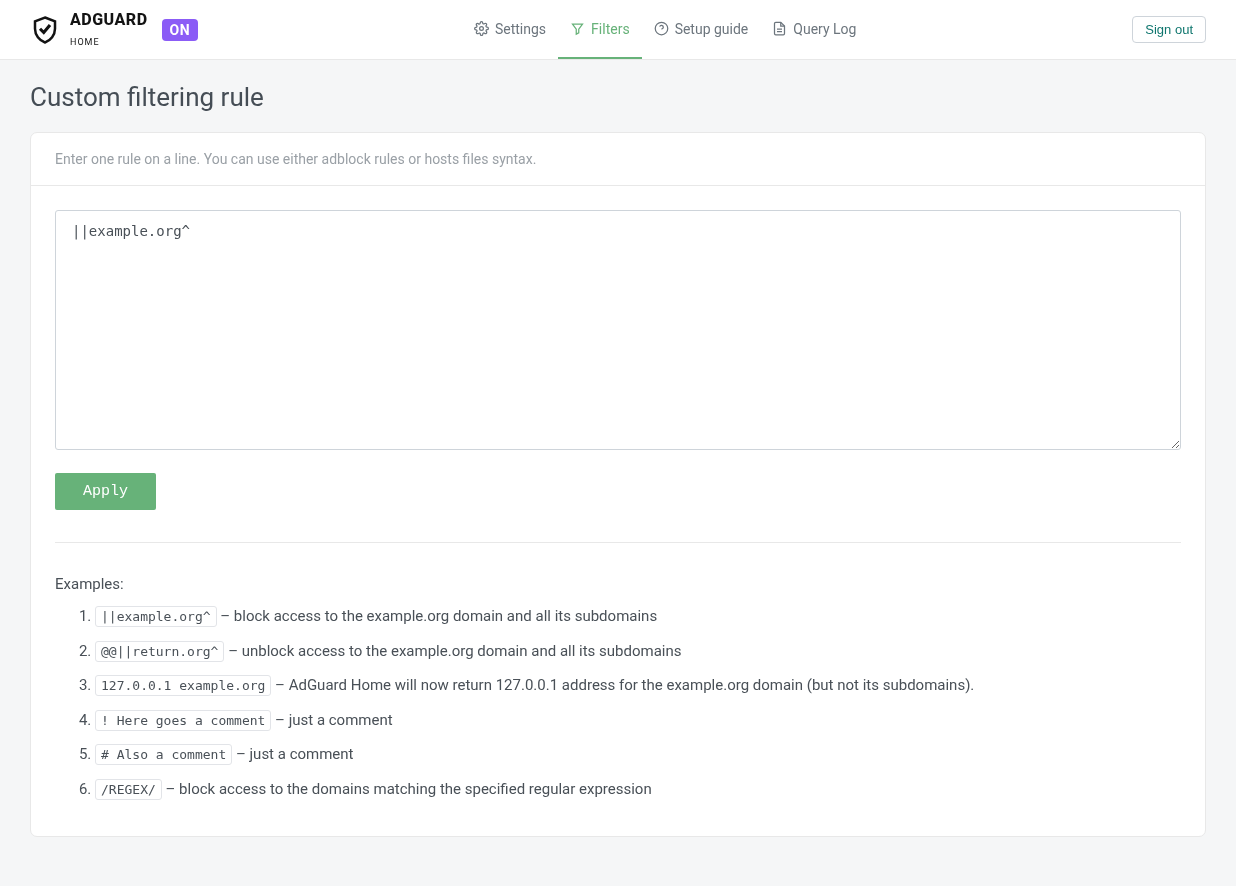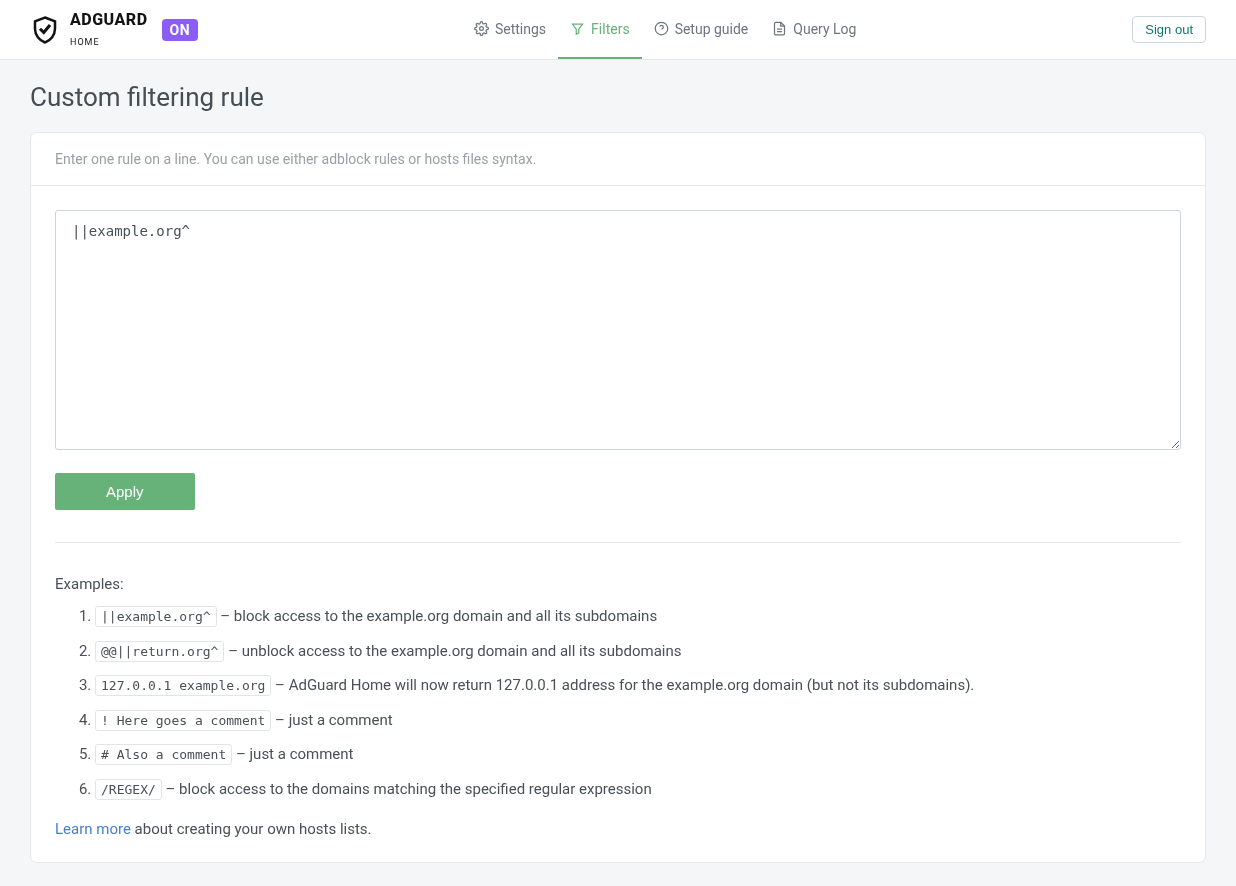--- a/index.html
+++ b/index.html
@@ -129,25 +129,26 @@
       font-size: 14px;
       resize: vertical;
       color: #495057;
       outline: none;
     }
     .apply-btn {
       background: #67b279;
       color: #fff;
       border: none;
       border-radius: 2px;
-      padding: 10px 51px;
+      padding: 10px 28px;
       font-size: 15px;
       font-weight: 500;
       cursor: pointer;
       margin-top: 20px;
+      font-family: Liberation Mono, monospace;
     }
     .divider {
       border: none;
       border-top: 1px solid #e8e8e8;
       margin: 32px 0;
     }
     .examples-title {
       font-size: 15px;
       color: #495057;
       margin-bottom: 12px;
@@ -248,18 +249,15 @@
       <div class="examples-title">Examples:</div>
       <ol class="examples-list">
         <li><span class="code">||example.org^</span><span> – block access to the example.org domain and all its subdomains</span></li>
         <li><span class="code">@@||return.org^</span><span> – unblock access to the example.org domain and all its subdomains</span></li>
         <li><span class="code">127.0.0.1 example.org</span><span> – AdGuard Home will now return 127.0.0.1 address for the example.org domain (but not its subdomains).</span></li>
         <li><span class="code">! Here goes a comment</span><span> – just a comment</span></li>
         <li><span class="code"># Also a comment</span><span> – just a comment</span></li>
         <li><span class="code">/REGEX/</span><span> – block access to the domains matching the specified regular expression</span></li>
       </ol>
 
-      <p class="learn-more-wrap">
-        <a class="learn-more-link">Learn more</a><span> about creating your own hosts lists.</span>
-      </p>
     </div>
   </div>
 </div>
 
 </body></html>

